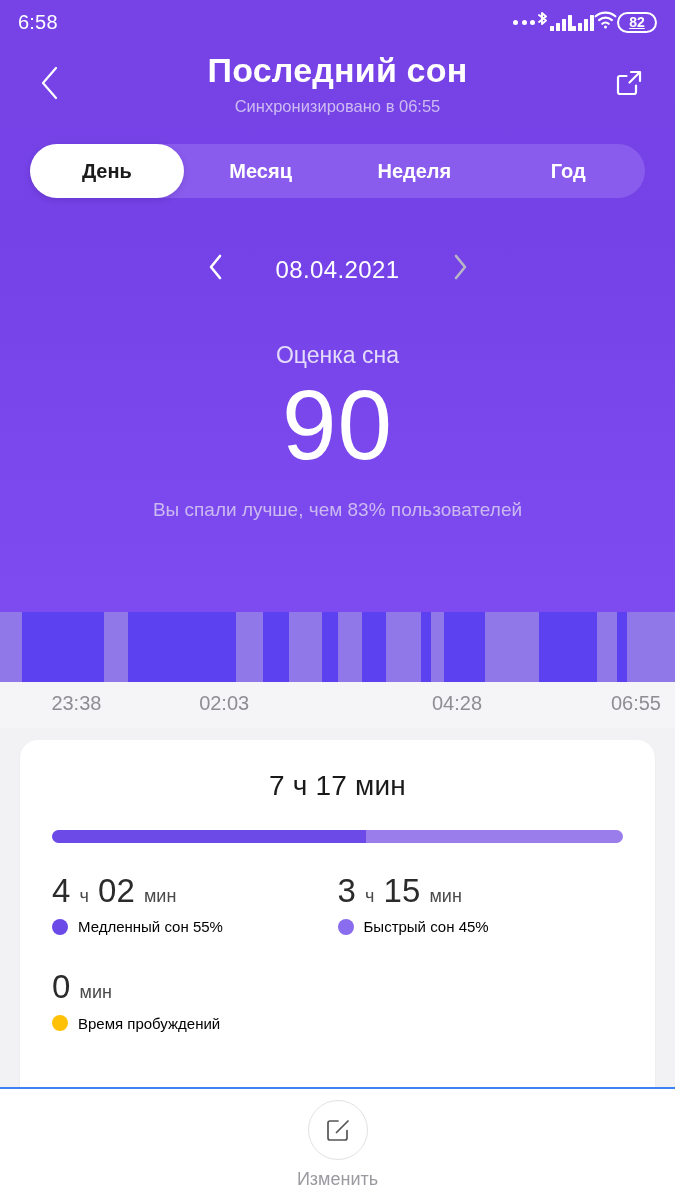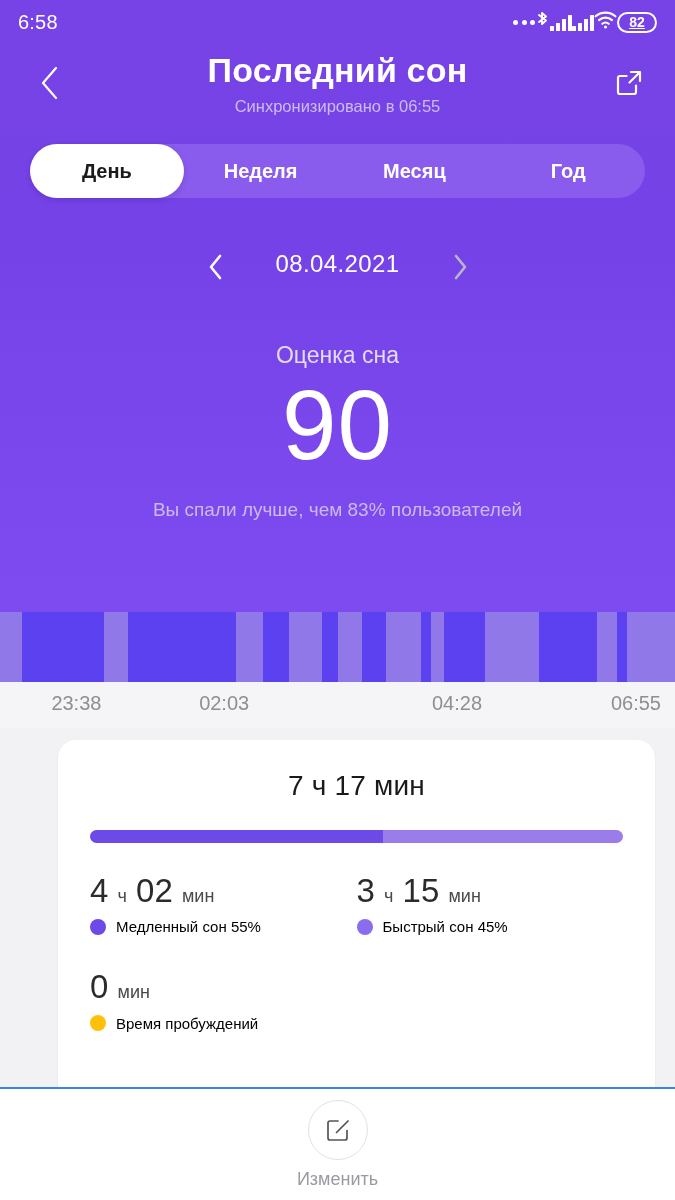--- a/index.html
+++ b/index.html
@@ -113,21 +113,21 @@
   .tab.active {
     background: #ffffff;
     color: #1b1b1b;
     box-shadow: 0 2px 6px rgba(40,10,90,.18);
   }
 
   
   .datenav {
     margin-top: 40px;
     display: flex;
-    align-items: flex-start;
+    align-items: flex-end;
     justify-content: center;
     gap: 30px;
   }
   .date-arrow {
     width: 34px; height: 34px;
     display:flex; align-items:center; justify-content:center;
   }
   .date-label {
     color: #ffffff;
     font-size: 24px;
@@ -191,21 +191,20 @@
     background: #f2f2f4;
     padding: 12px 20px 0 20px;
     overflow: hidden;
   }
   .card {
     background: #ffffff;
     border-radius: 18px;
     padding: 30px 32px 26px 32px;
     height: 100%;
     box-shadow: 0 1px 3px rgba(0,0,0,.05);
-    margin-left: 38px;
   }
   .card-total {
     text-align: center;
     font-size: 28px;
     font-weight: 400;
     color: #1a1a1a;
     letter-spacing: .2px;
   }
   .progress {
     margin-top: 28px;
@@ -336,22 +335,22 @@
           <path d="M18 5h9v9" stroke="#ffffff" stroke-width="2.2" stroke-linecap="round" stroke-linejoin="round" fill="none"></path>
           <path d="M16.5 15.5L26.5 5.5" stroke="#ffffff" stroke-width="2.2" stroke-linecap="round" fill="none"></path>
           <path d="M23 18.5V25a2 2 0 0 1-2 2H7a2 2 0 0 1-2-2V11a2 2 0 0 1 2-2h6.5" stroke="#ffffff" stroke-width="2.2" stroke-linecap="round" stroke-linejoin="round" fill="none"></path>
         </svg>
       </div>
     </div>
 
     <div class="tabs-wrap">
       <div class="tabs">
         <div class="tab active">День</div>
+        <div class="tab">Месяц</div>
         <div class="tab">Неделя</div>
-        <div class="tab">Месяц</div>
         <div class="tab">Год</div>
       </div>
     </div>
 
     <div class="datenav">
       <div class="date-arrow">
         <svg width="16" height="26" viewBox="0 0 16 26" fill="none">
           <path d="M12 2L3 13l9 11" stroke="#ffffff" stroke-width="2.6" stroke-linecap="round" stroke-linejoin="round" fill="none"></path>
         </svg>
       </div>

